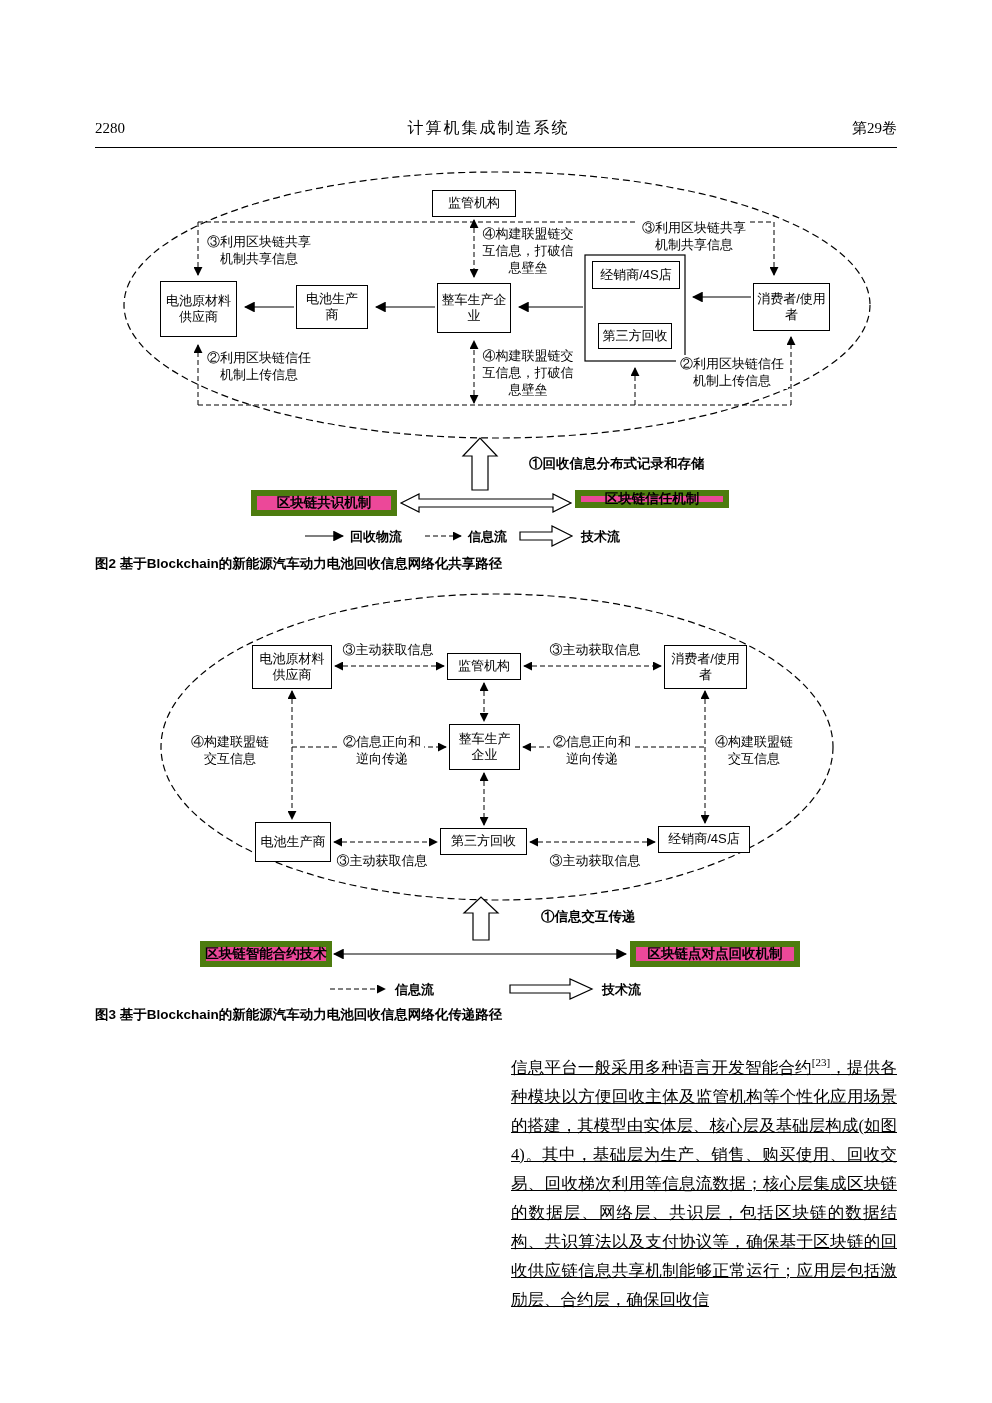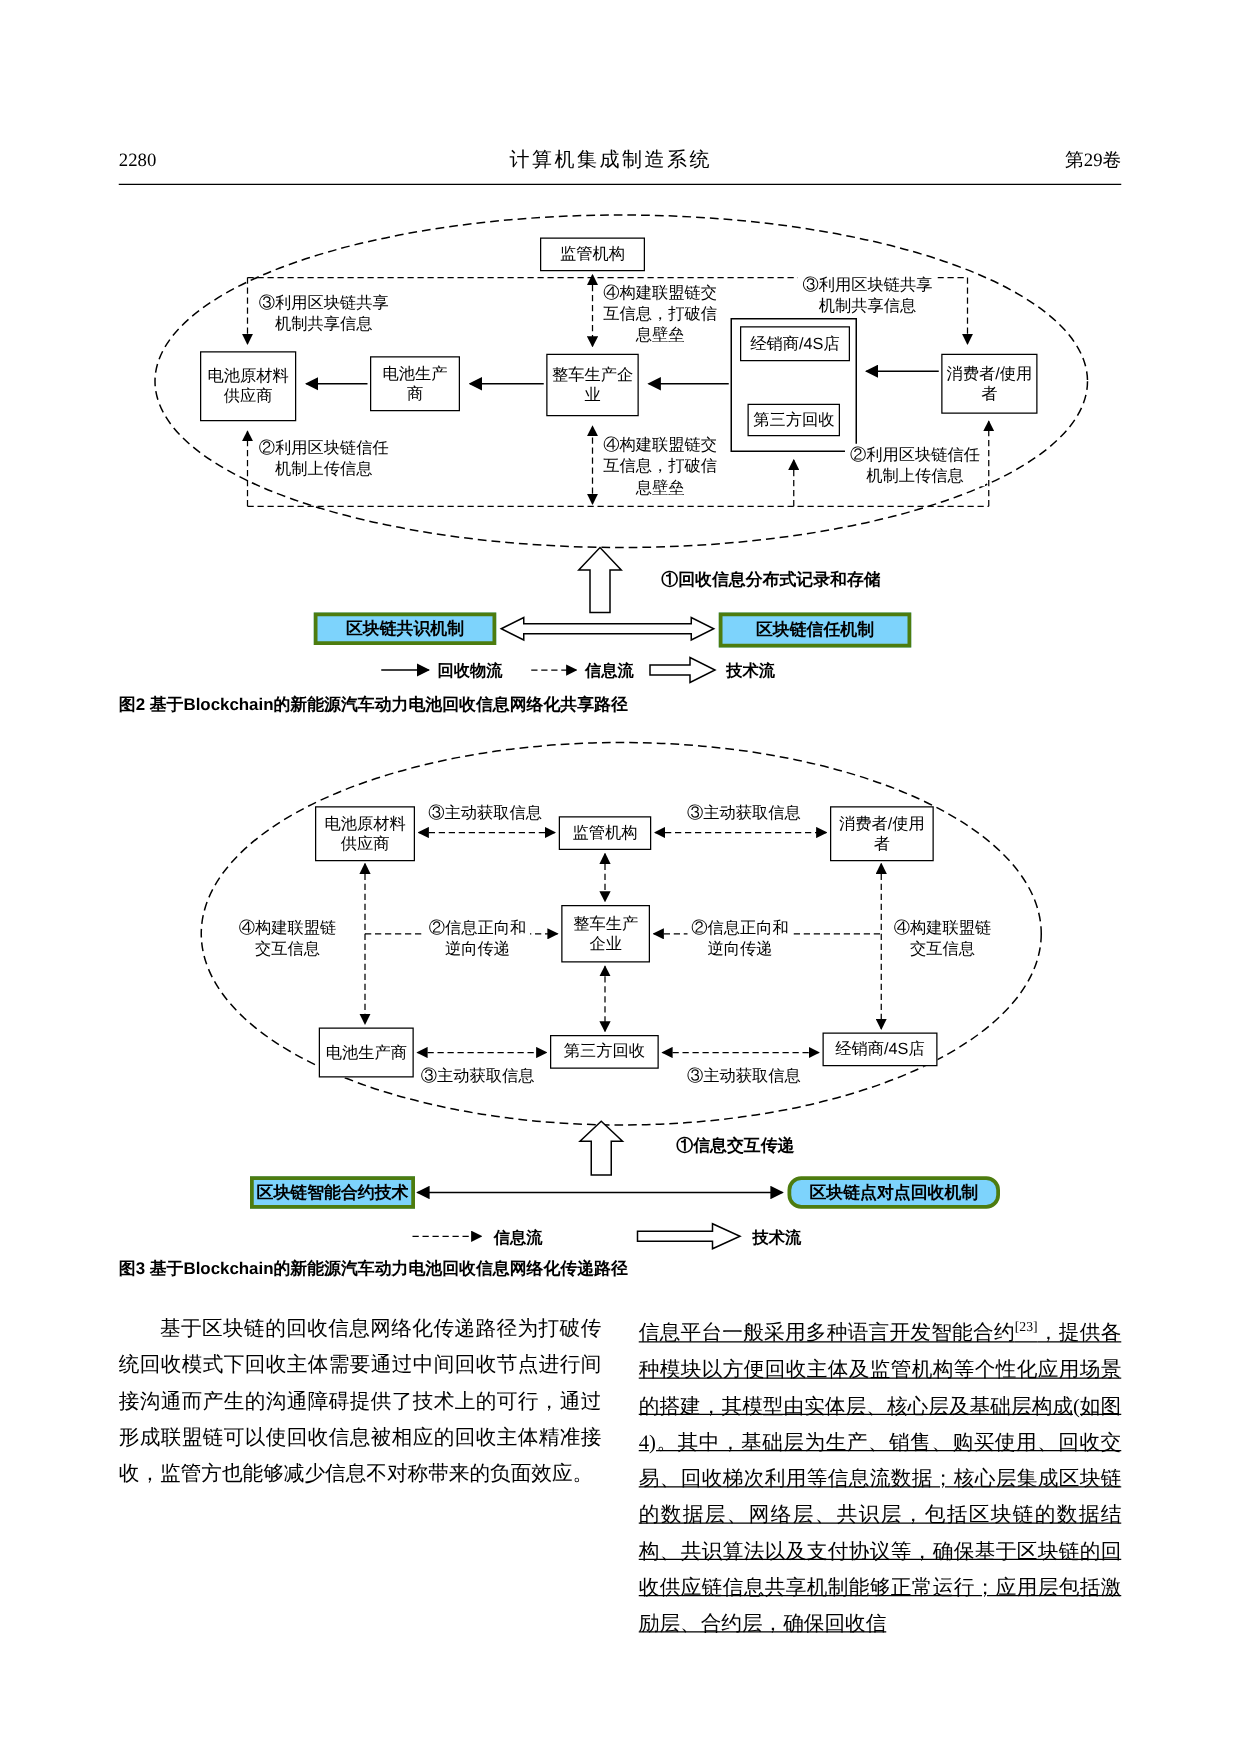--- a/index.html
+++ b/index.html
@@ -15,21 +15,21 @@
   .fig { position:absolute; left:95px; width:802px; }
   .fig svg { position:absolute; left:0; top:0; }
 
   .dash-e { fill:none; stroke:#000; stroke-width:1.2; stroke-dasharray:7 4; }
   .dashline, .dashline path { stroke:#000; stroke-width:1; fill:none; stroke-dasharray:5 3; }
   .solidline, .solidline path, .solidline rect { stroke:#000; stroke-width:1.2; fill:none; }
   .hollow, .hollow polygon, polygon.hollow { fill:#fff; stroke:#000; stroke-width:1.2; }
 
   .dbox { position:absolute; border:1px solid #000; background:#fff; display:flex; align-items:center; justify-content:center;
           text-align:center; font:13px/1.25 "Liberation Sans", sans-serif; padding:2px 3px; }
-  .mbox { position:absolute; border:3px solid #4d7c0f; background:#7dd3fc; display:flex; align-items:center; justify-content:center;
+  .mbox { position:absolute; border:6px solid #4d7c0f; background:#ec4899; display:flex; align-items:center; justify-content:center;
           font:bold 13.5px/1.2 "Liberation Sans", sans-serif; white-space:nowrap; }
   .dlabel { position:absolute; text-align:center; font:13px/1.32 "Liberation Sans", sans-serif; background:#fff; }
   .step-label { position:absolute; font:bold 13.5px/1.3 "Liberation Sans", sans-serif; white-space:nowrap;margin-left:16px; }
   .legend-label { position:absolute; font:bold 13px/1.2 "Liberation Sans", sans-serif; white-space:nowrap; }
   .caption { position:absolute; left:0; width:802px; text-align:left; font:bold 13.5px/1.3 "Liberation Sans", sans-serif; }
 
   
   .bodytext { position:absolute; left:95px; top:1048px; width:802px; height:330px; }
   .col { position:absolute; top:0; width:386px; }
   .col-left { left:0; }
@@ -98,21 +98,21 @@
   <div class="dlabel" style="left:108px; top:68px; width:112px;">③利用区块链共享机制共享信息</div>
   <div class="dlabel" style="left:385px; top:60px; width:96px;">④构建联盟链交互信息，打破信息壁垒</div>
   <div class="dlabel" style="left:543px; top:54px; width:112px;">③利用区块链共享机制共享信息</div>
   <div class="dlabel" style="left:108px; top:184px; width:112px;">②利用区块链信任机制上传信息</div>
   <div class="dlabel" style="left:385px; top:182px; width:96px;">④构建联盟链交互信息，打破信息壁垒</div>
   <div class="dlabel" style="left:581px; top:190px; width:112px;">②利用区块链信任机制上传信息</div>
 
   <div class="step-label" style="left:418px; top:290px;">①回收信息分布式记录和存储</div>
 
   <div class="mbox" style="left:156px; top:325px; width:146px; height:26px;">区块链共识机制</div>
-  <div class="mbox" style="left:480px; top:325px; width:154px; height:28px;">区块链信任机制</div>
+  <div class="mbox" style="left:480px; top:325px; width:154px; height:18px;">区块链信任机制</div>
 
   <div class="legend-label" style="left:255px; top:364px;">回收物流</div>
   <div class="legend-label" style="left:373px; top:364px;">信息流</div>
   <div class="legend-label" style="left:486px; top:364px;">技术流</div>
 
   <div class="caption" style="top:390px;">图2  基于Blockchain的新能源汽车动力电池回收信息网络化共享路径</div>
 </div>
 
 <div class="fig" style="top:590px; height:440px;">
   <svg width="802" height="440">
@@ -157,28 +157,27 @@
   <div class="dlabel" style="left:95px; top:143px; width:80px;">④构建联盟链交互信息</div>
   <div class="dlabel" style="left:245px; top:143px; width:84px;">②信息正向和逆向传递</div>
   <div class="dlabel" style="left:455px; top:143px; width:84px;">②信息正向和逆向传递</div>
   <div class="dlabel" style="left:618px; top:143px; width:82px;">④构建联盟链交互信息</div>
   <div class="dlabel" style="left:237px; top:262px; width:100px; white-space:nowrap;">③主动获取信息</div>
   <div class="dlabel" style="left:450px; top:262px; width:100px; white-space:nowrap;">③主动获取信息</div>
 
   <div class="step-label" style="left:430px; top:318px;">①信息交互传递</div>
 
   <div class="mbox" style="left:105px; top:351px; width:132px; height:26px;">区块链智能合约技术</div>
-  <div class="mbox" style="left:535px; top:351px; width:170px; height:26px;border-radius:11px;">区块链点对点回收机制</div>
+  <div class="mbox" style="left:535px; top:351px; width:170px; height:26px;">区块链点对点回收机制</div>
 
   <div class="legend-label" style="left:300px; top:392px;">信息流</div>
   <div class="legend-label" style="left:507px; top:392px;">技术流</div>
 
   <div class="caption" style="top:416px;">图3  基于Blockchain的新能源汽车动力电池回收信息网络化传递路径</div>
 </div>
 
 <div class="bodytext">
   <div class="col col-left">
-    <p class="indent">基于区块链的回收信息网络化传递路径为打破传统回收模式下回收主体需要通过中间回收节点进行间接沟通而产生的沟通障碍提供了技术上的可行，通过形成联盟链可以使回收信息被相应的回收主体精准接收，监管方也能够减少信息不对称带来的负面效应。</p>
   </div>
   <div class="col col-right">
     <p><span>信息平台一般采用多种语言开发智能合约</span><sup>[23]</sup><span>，提供各种模块以方便回收主体及监管机构等个性化应用场景的搭建，其模型由实体层、核心层及基础层构成(如图4)。其中，基础层为生产、销售、购买使用、回收交易、回收梯次利用等信息流数据；核心层集成区块链的数据层、网络层、共识层，包括区块链的数据结构、共识算法以及支付协议等，确保基于区块链的回收供应链信息共享机制能够正常运行；应用层包括激励层、合约层，确保回收信</span></p>
   </div>
 </div>
 
 </body></html>

